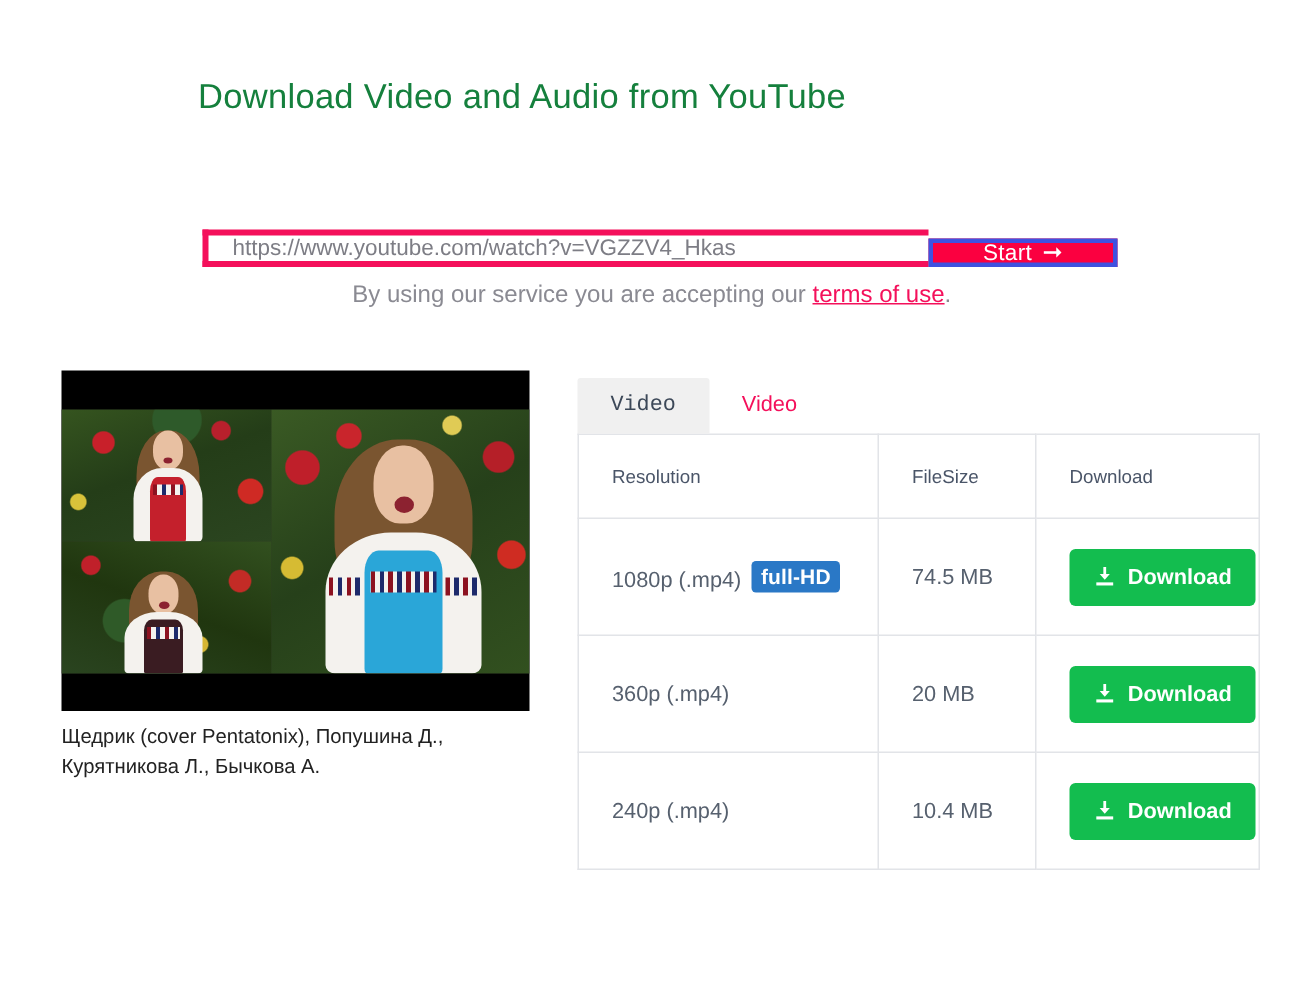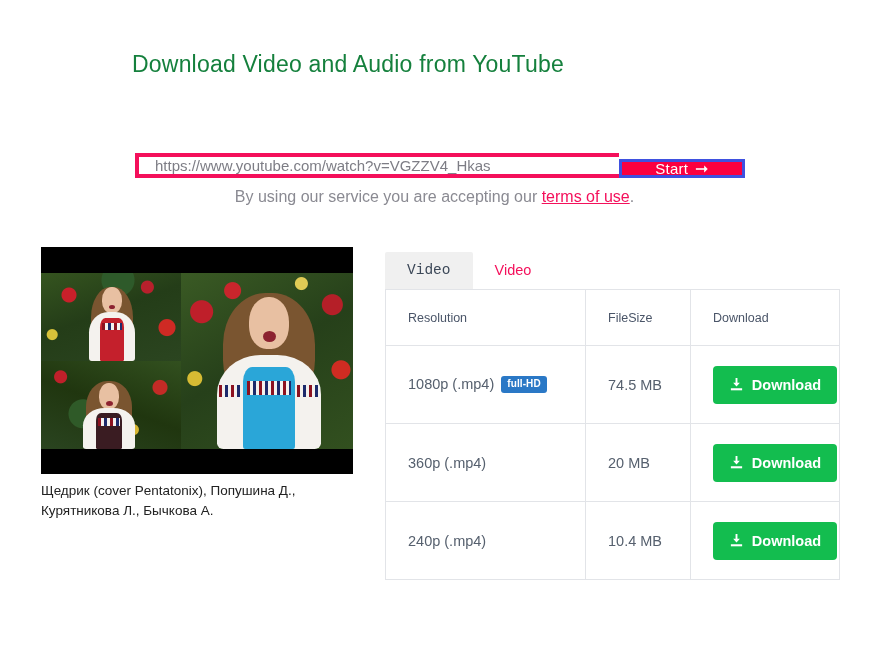--- a/index.html
+++ b/index.html
@@ -242,21 +242,21 @@
   .col-size { width: 105px; }
   .col-dl { width: 149px; }
   td.cell-download { padding-left: 0; padding-right: 0; text-align: center; }
 
   .badge {
     display: inline-block;
     margin-left: 7px;
     padding: 3px 6px 4px 6px;
     background: #2a78c6;
     color: #ffffff;
-    font-size: 10px;
+    font-size: 14px;
     font-weight: 700;
     line-height: 1;
     border-radius: 3px;
     vertical-align: 2px;
     letter-spacing: 0.1px;
   }
 
   .dl-button {
     display: inline-flex;
     align-items: center;

